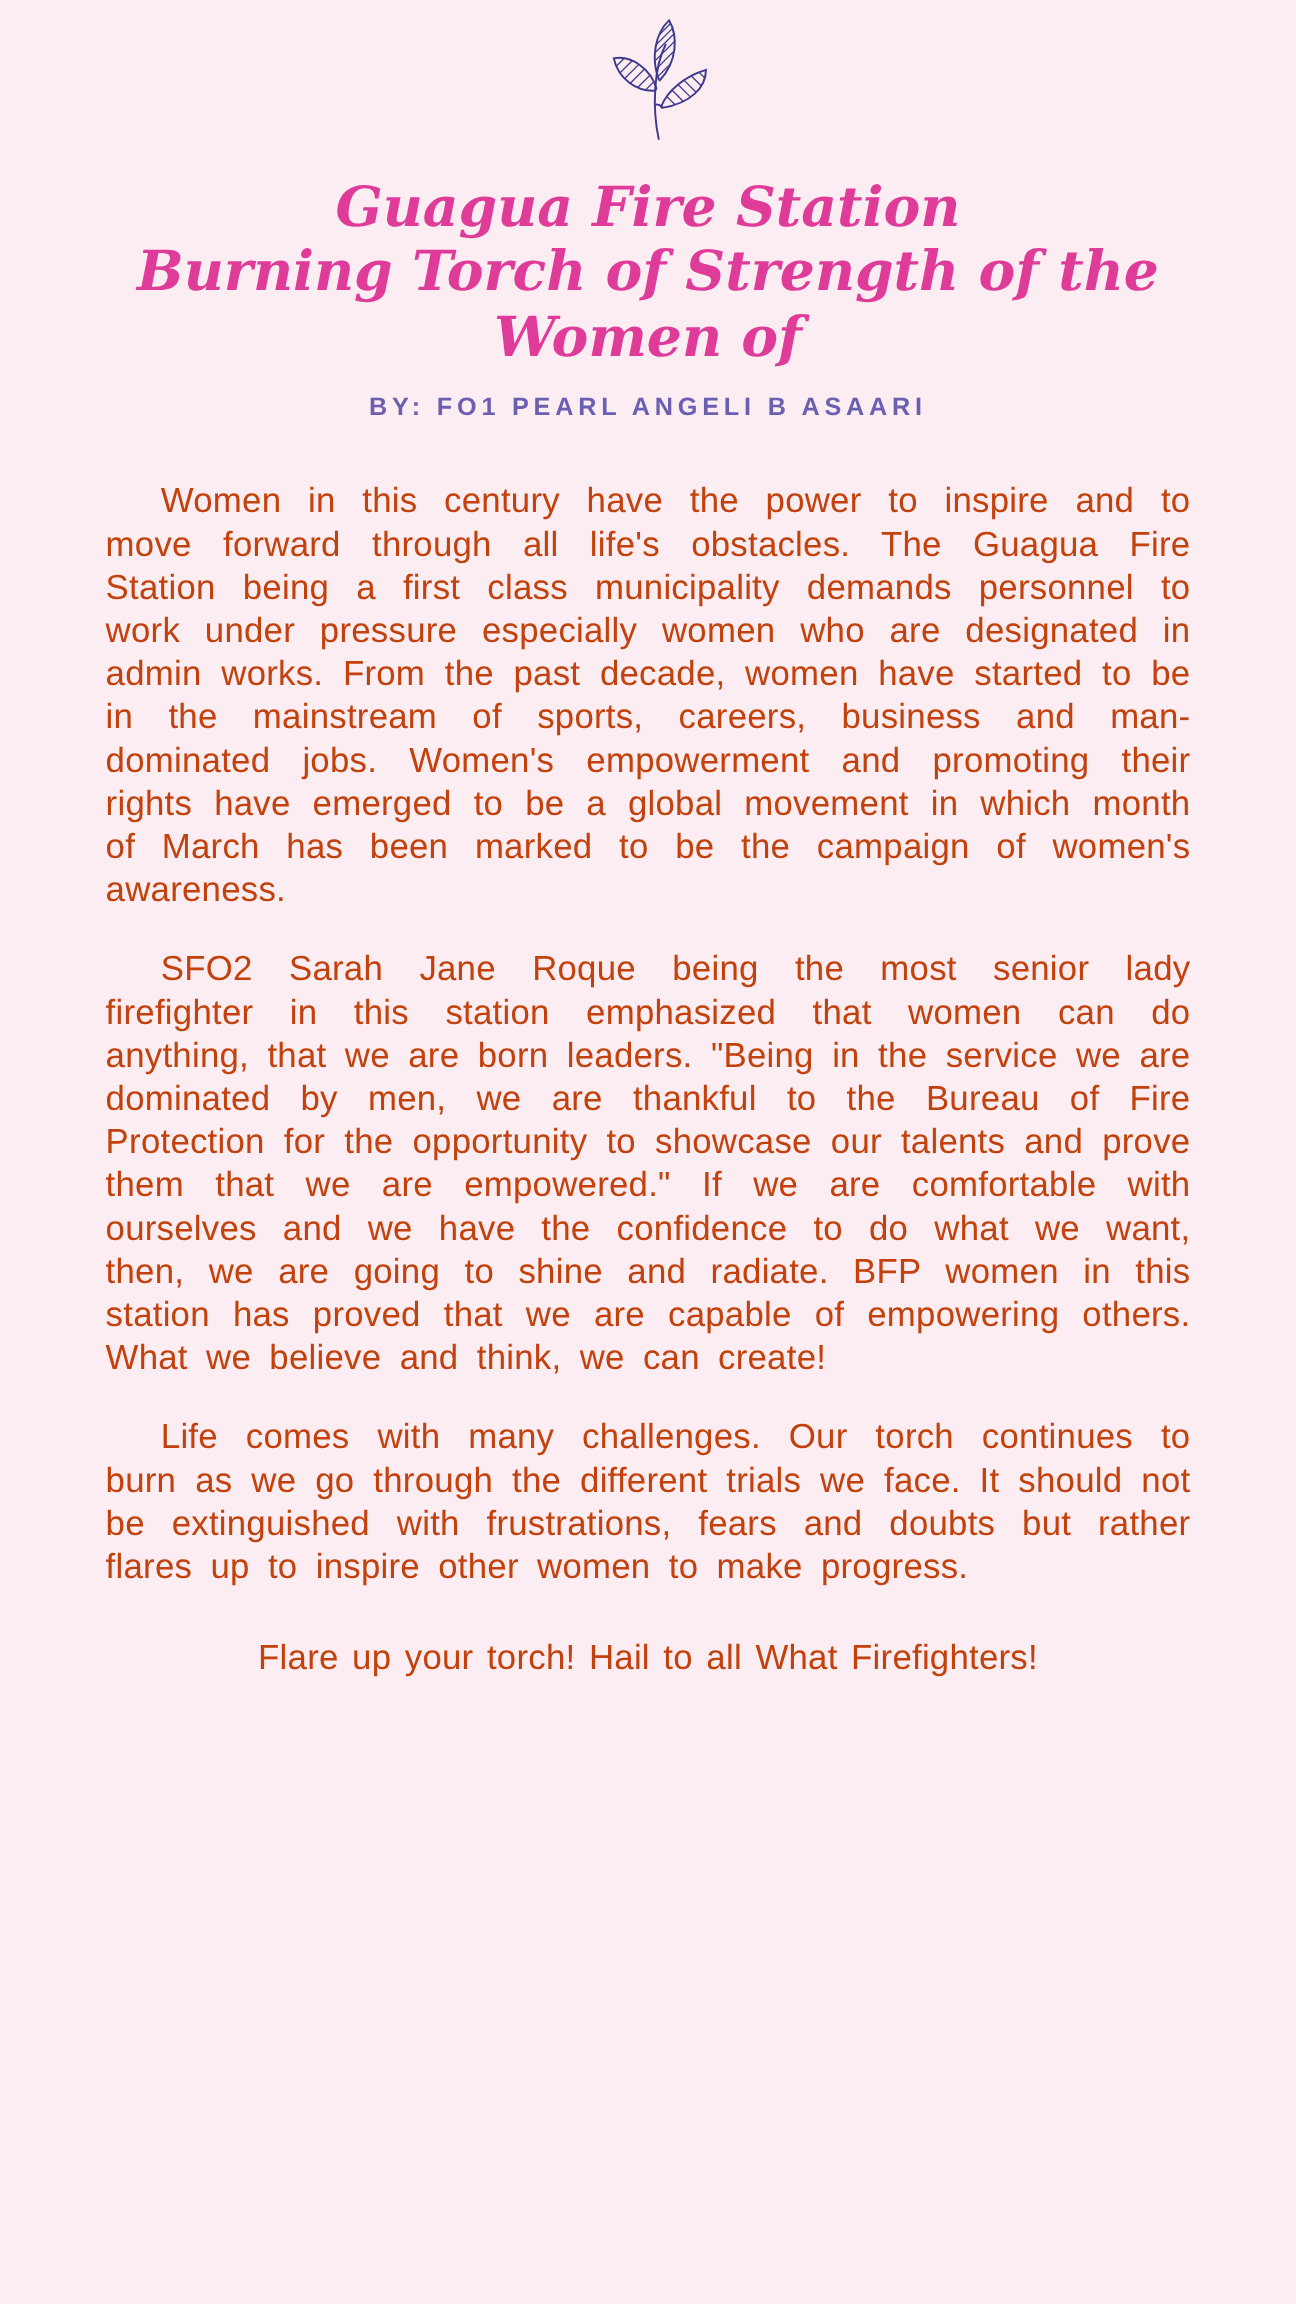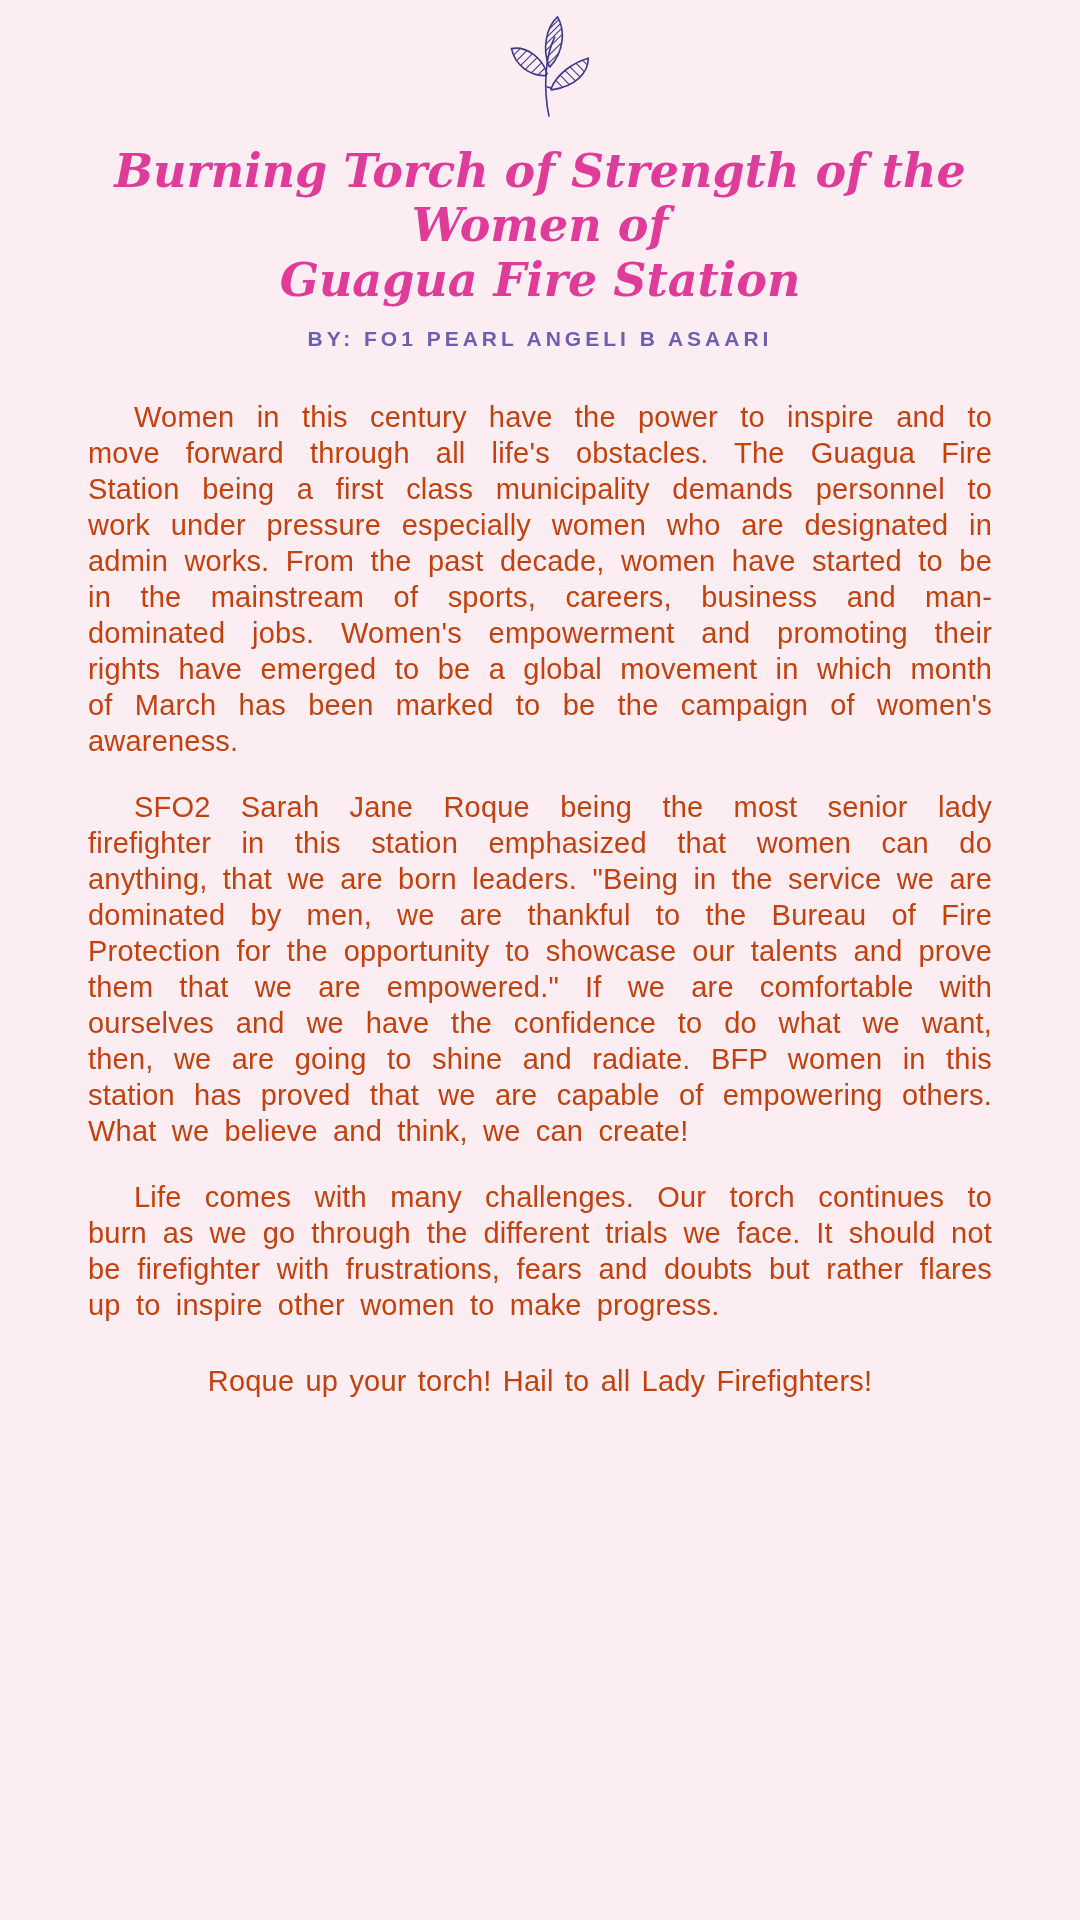--- a/index.html
+++ b/index.html
@@ -96,26 +96,26 @@
       </g>
 
       <path d="M54,82 C60,67 76,55 93,50 C93,65 80,79 55,83 Z"></path>
       <g clip-path="url(#leafRight)" stroke-width="1.1">
         <path d="M56,70 L70,84 M60,64 L76,80 M65,59 L82,76 M70,55 L87,72 M76,51 L91,66 M83,48 L93,58"></path>
       </g>
     </svg>
   </div>
 
   <h1 class="title">
+    <span>Guagua Fire Station</span>
     <span>Burning Torch of Strength of the Women of</span>
-    <span>Guagua Fire Station</span>
   </h1>
 
   <div class="byline">BY: FO1 PEARL ANGELI B ASAARI</div>
 
   <div class="article">
     <p>Women in this century have the power to inspire and to move forward through all life's obstacles. The Guagua Fire Station being a first class municipality demands personnel to work under pressure especially women who are designated in admin works. From the past decade, women have started to be in the mainstream of sports, careers, business and man-dominated jobs. Women's empowerment and promoting their rights have emerged to be a global movement in which month of March has been marked to be the campaign of women's awareness.</p>
     <p>SFO2 Sarah Jane Roque being the most senior lady firefighter in this station emphasized that women can do anything, that we are born leaders. "Being in the service we are dominated by men, we are thankful to the Bureau of Fire Protection for the opportunity to showcase our talents and prove them that we are empowered." If we are comfortable with ourselves and we have the confidence to do what we want, then, we are going to shine and radiate. BFP women in this station has proved that we are capable of empowering others. What we believe and think, we can create!</p>
-    <p>Life comes with many challenges. Our torch continues to burn as we go through the different trials we face. It should not be firefighter with frustrations, fears and doubts but rather flares up to inspire other women to make progress.</p>
-    <p class="closing">Roque up your torch! Hail to all Lady Firefighters!</p>
+    <p>Life comes with many challenges. Our torch continues to burn as we go through the different trials we face. It should not be extinguished with frustrations, fears and doubts but rather flares up to inspire other women to make progress.</p>
+    <p class="closing">Flare up your torch! Hail to all What Firefighters!</p>
   </div>
 
 </div>
 
 </body></html>

